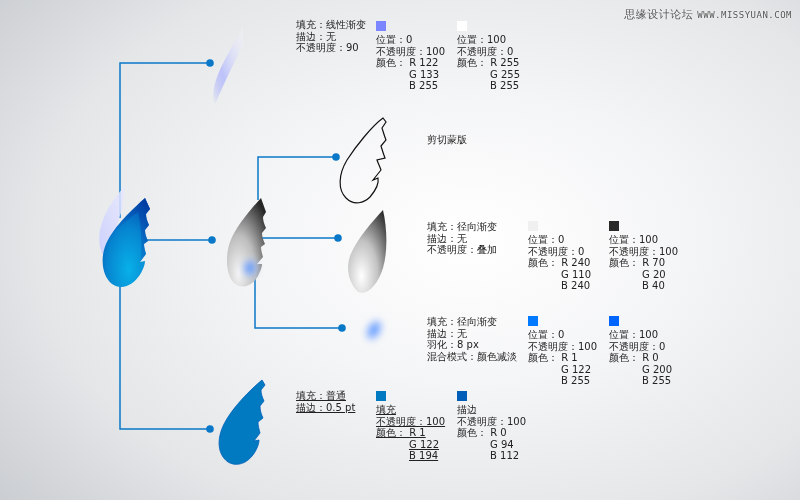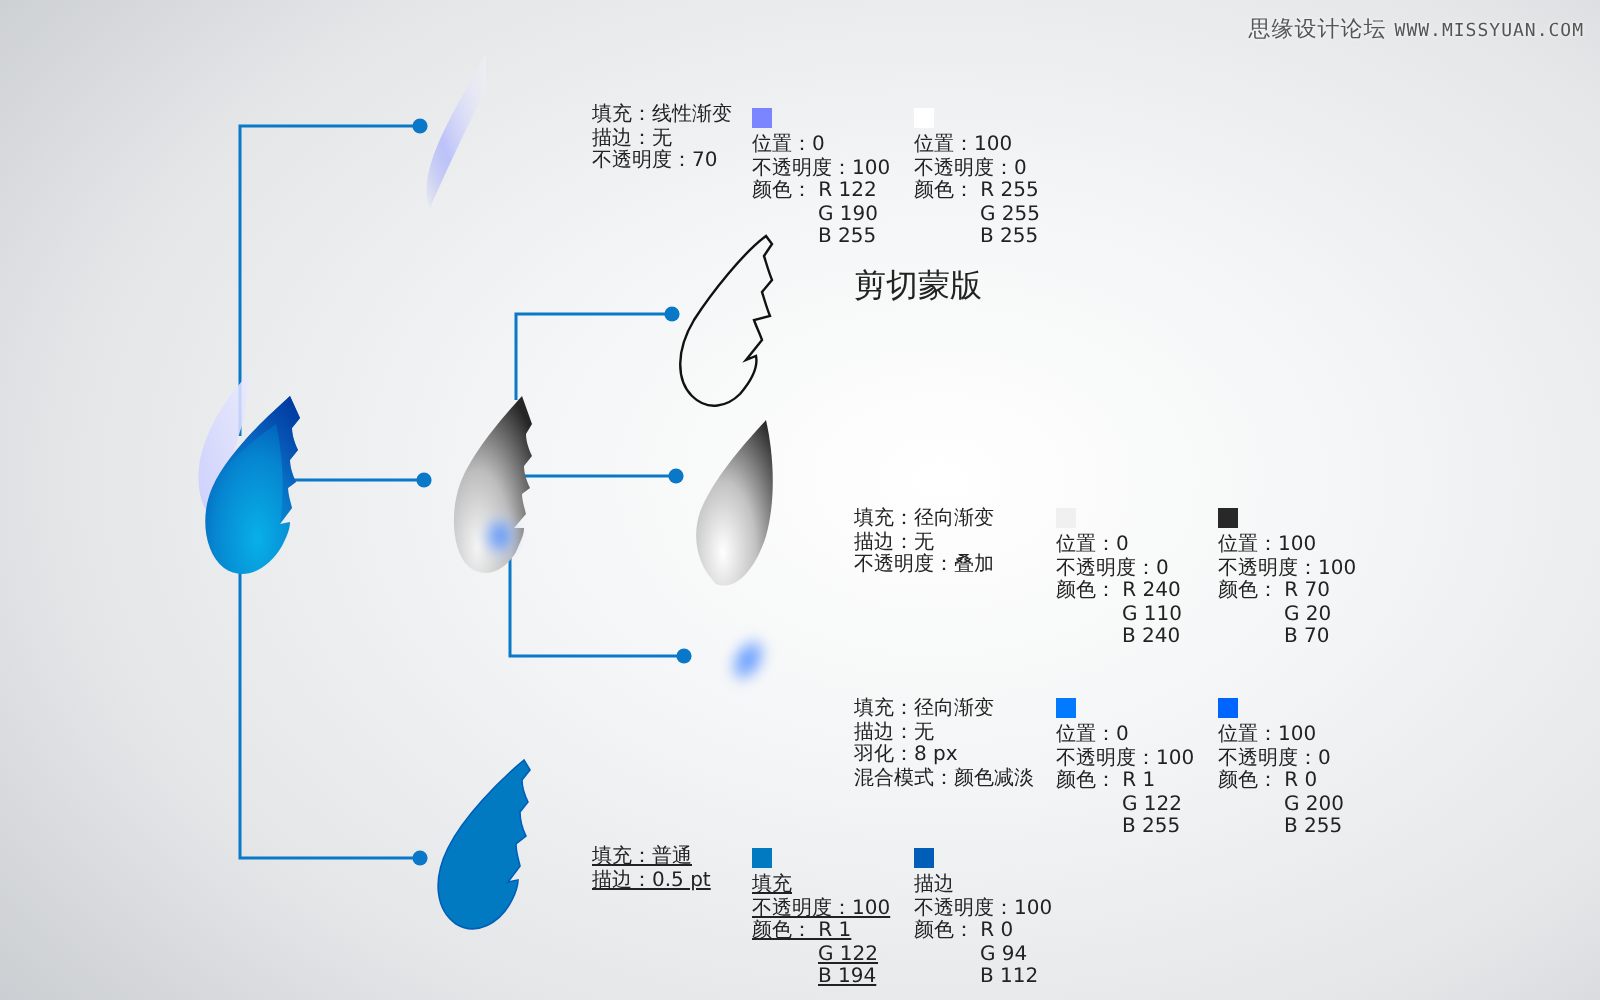--- a/index.html
+++ b/index.html
@@ -8,25 +8,25 @@
     font-family: "DejaVu Sans", "Liberation Sans", sans-serif;
     background: radial-gradient(ellipse 620px 420px at 470px 240px, #ffffff 0%, #f4f5f6 35%, #e4e6e8 70%, #c9ccd0 100%);
   }
   .stage { position: absolute; left: 0; top: 0; width: 800px; height: 500px; }
   svg.layer { position: absolute; left: 0; top: 0; }
   .watermark {
     position: absolute; right: 8px; top: 7px; font-size: 11px; color: #555;
     letter-spacing: 0.5px; text-shadow: 0 0 2px #fff;
   }
   .watermark .url { font-family: "DejaVu Sans Mono", monospace; font-size: 9px; margin-left: 4px; }
-  .block { position: absolute; font-size: 10px; line-height: 11.5px; color: #222; margin-top: 33px; }
+  .block { position: absolute; font-size: 10px; line-height: 11.5px; color: #222; }
   .block div { white-space: nowrap; }
   .swatch { width: 10px; height: 10px; margin-bottom: 3px; }
   .indent { padding-left: 33px; }
-  .label-single { position: absolute; font-size: 16px; color: #222; }
+  .label-single { position: absolute; font-size: 10px; color: #222; }
 </style>
 </head>
 <body>
 
 <div class="stage">
 
   <svg class="layer" width="800" height="500" viewBox="0 0 800 500">
     <defs>
       <linearGradient id="gTop" x1="0" y1="1" x2="1" y2="0">
         <stop offset="0" stop-color="#7a85ff" stop-opacity="0.0"></stop>
@@ -106,28 +106,28 @@
     <path d="M262,380 C250,390 232,408 224,424 C216,440 218,455 228,462 C238,468 250,462 256,450 C258,446 259,443 259,440 L254,441 L260,433 C259,429 258,426 258,422 L263,418 C261,414 260,410 260,406 L264,401 C262,397 261,393 261,390 L265,385 Z" fill="#017ac2" stroke="#005eb8" stroke-width="0.8"></path>
   </svg>
 
   <div class="watermark">
     <span>思缘设计论坛</span><span class="url">WWW.MISSYUAN.COM</span>
   </div>
 
   <div class="block" style="left:296px; top:19px;">
     <div>填充：线性渐变</div>
     <div>描边：无</div>
-    <div>不透明度：70</div>
+    <div>不透明度：90</div>
   </div>
   <div class="block" style="left:376px; top:21px;">
     <div class="swatch" style="background:#7a85ff"></div>
     <div>位置：0</div>
     <div>不透明度：100</div>
     <div>颜色： R 122</div>
-    <div class="indent">G 190</div>
+    <div class="indent">G 133</div>
     <div class="indent">B 255</div>
   </div>
   <div class="block" style="left:457px; top:21px;">
     <div class="swatch" style="background:#ffffff"></div>
     <div>位置：100</div>
     <div>不透明度：0</div>
     <div>颜色： R 255</div>
     <div class="indent">G 255</div>
     <div class="indent">B 255</div>
   </div>
@@ -146,21 +146,21 @@
     <div>颜色： R 240</div>
     <div class="indent">G 110</div>
     <div class="indent">B 240</div>
   </div>
   <div class="block" style="left:609px; top:221px;">
     <div class="swatch" style="background:#282828"></div>
     <div>位置：100</div>
     <div>不透明度：100</div>
     <div>颜色： R 70</div>
     <div class="indent">G 20</div>
-    <div class="indent">B 70</div>
+    <div class="indent">B 40</div>
   </div>
 
   <div class="block" style="left:427px; top:316px;">
     <div>填充：径向渐变</div>
     <div>描边：无</div>
     <div>羽化：8 px</div>
     <div>混合模式：颜色减淡</div>
   </div>
   <div class="block" style="left:528px; top:316px;">
     <div class="swatch" style="background:#017aff"></div>

